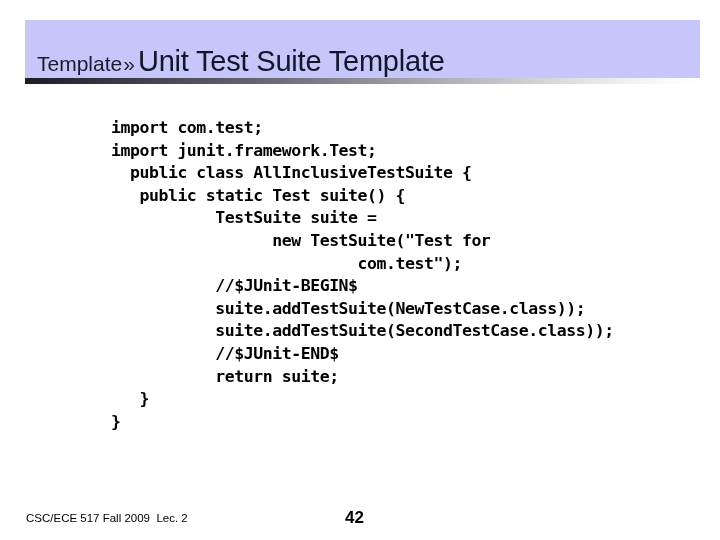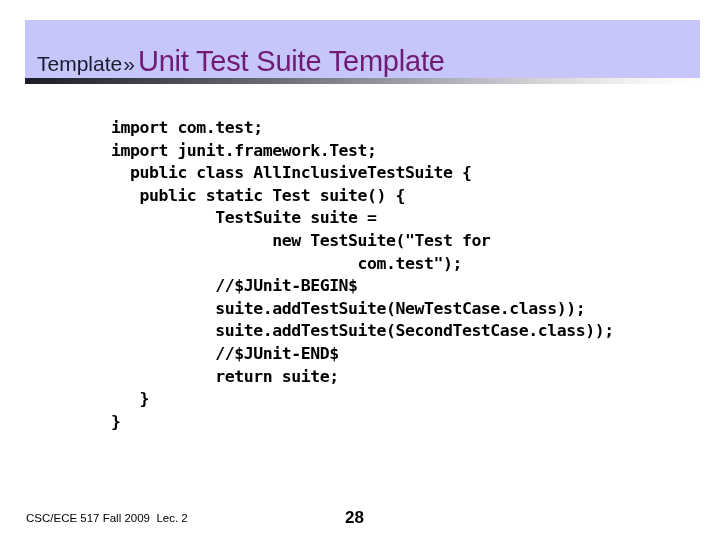--- a/index.html
+++ b/index.html
@@ -38,21 +38,21 @@
     font-family: "Liberation Sans", sans-serif;
     letter-spacing: 0px;
   }
   #breadcrumb-separator {
     font-size: 21px;
     color: #1a1a2e;
     padding: 0 3px 0 1px;
   }
   #page-title {
     font-size: 29px;
-    color: #701a75;
+    color: #0f172a;
     font-family: "Liberation Sans", sans-serif;
     letter-spacing: -0.2px;
   }
   #header-shadow {
     position: absolute;
     left: 25px;
     top: 78px;
     width: 675px;
     height: 6px;
     background: linear-gradient(to right, #1c1c28 0%, #3a3a46 14%, #6e6e78 38%, #a8a8b0 60%, #d8d8dc 78%, #f6f6f8 92%, #ffffff 100%);
@@ -106,13 +106,13 @@
     <span id="breadcrumb-section">Template</span><span id="breadcrumb-separator">»</span><span id="page-title">Unit Test Suite Template</span>
   </div>
 </div>
 
 <div id="header-shadow"></div>
 
 <div id="code-block"><span class="code-line">import com.test;</span><span class="code-line">import junit.framework.Test;</span><span class="code-line">  public class AllInclusiveTestSuite {</span><span class="code-line">   public static Test suite() {</span><span class="code-line">           TestSuite suite =</span><span class="code-line">                 new TestSuite("Test for</span><span class="code-line">                          com.test");</span><span class="code-line">           //$JUnit-BEGIN$</span><span class="code-line">           suite.addTestSuite(NewTestCase.class));</span><span class="code-line">           suite.addTestSuite(SecondTestCase.class));</span><span class="code-line">           //$JUnit-END$</span><span class="code-line">           return suite;</span><span class="code-line">   }</span><span class="code-line">}</span></div>
 
 <div id="footer-credit">CSC/ECE 517 Fall 2009  Lec. 2</div>
 
-<div id="footer-page-number">28</div>
+<div id="footer-page-number">42</div>
 
 </body></html>

